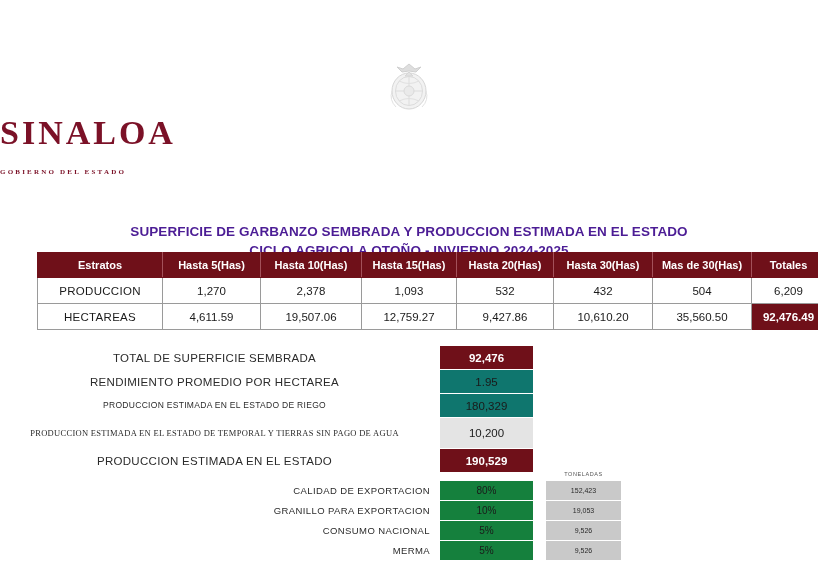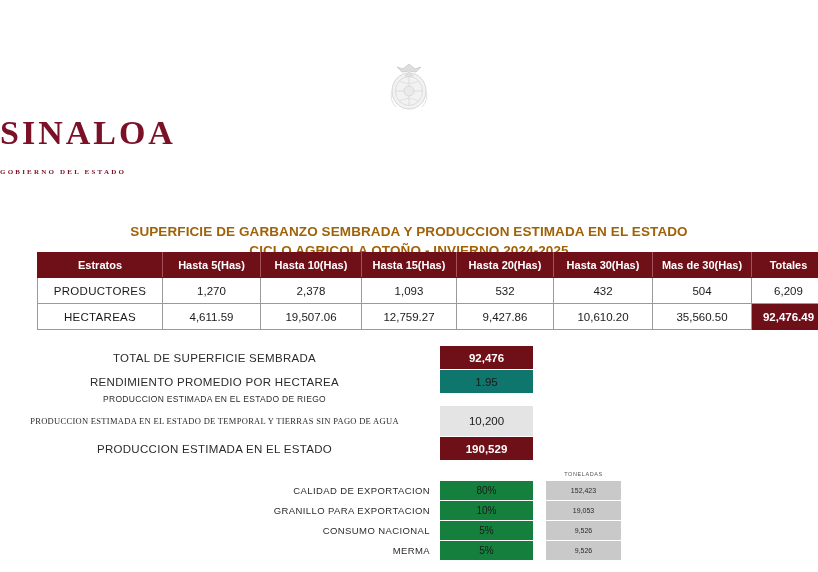--- a/index.html
+++ b/index.html
@@ -44,21 +44,21 @@
     color: #7b1127;
     margin-top: 18px;
   }
 
   
   .doc-title {
     text-align: center;
     margin-top: 46px;
     font-size: 13.5px;
     font-weight: bold;
-    color: #a16207;
+    color: #4c1d95;
     letter-spacing: 0.1px;
     line-height: 19px;
   }
   .doc-title .line2 { display: block; }
 
   
   .main-table-wrap {
     position: absolute;
     left: 37px;
     top: 252px;
@@ -242,21 +242,21 @@
         <th style="width:98px">Hasta 10(Has)</th>
         <th style="width:92px">Hasta 15(Has)</th>
         <th style="width:94px">Hasta 20(Has)</th>
         <th style="width:96px">Hasta 30(Has)</th>
         <th style="width:96px">Mas de 30(Has)</th>
         <th style="width:71px">Totales</th>
       </tr>
     </thead>
     <tbody>
       <tr>
-        <td class="rowlabel">PRODUCTORES</td>
+        <td class="rowlabel">PRODUCCION</td>
         <td>1,270</td>
         <td>2,378</td>
         <td>1,093</td>
         <td>532</td>
         <td>432</td>
         <td>504</td>
         <td>6,209</td>
       </tr>
       <tr>
         <td class="rowlabel">HECTAREAS</td>
@@ -279,20 +279,21 @@
     <div class="sum-value hl">92,476</div>
   </div>
 
   <div class="sum-row">
     <div class="sum-label big">RENDIMIENTO PROMEDIO POR HECTAREA</div>
     <div class="sum-value">1.95</div>
   </div>
 
   <div class="sum-row">
     <div class="sum-label small">PRODUCCION ESTIMADA EN EL ESTADO DE RIEGO</div>
+    <div class="sum-value">180,329</div>
   </div>
 
   <div class="sum-row tall">
     <div class="sum-label small">PRODUCCION ESTIMADA EN EL ESTADO DE TEMPORAL Y TIERRAS SIN PAGO DE AGUA</div>
     <div class="sum-value alt">10,200</div>
   </div>
 
   <div class="sum-row">
     <div class="sum-label big">PRODUCCION ESTIMADA EN EL ESTADO</div>
     <div class="sum-value hl">190,529</div>

